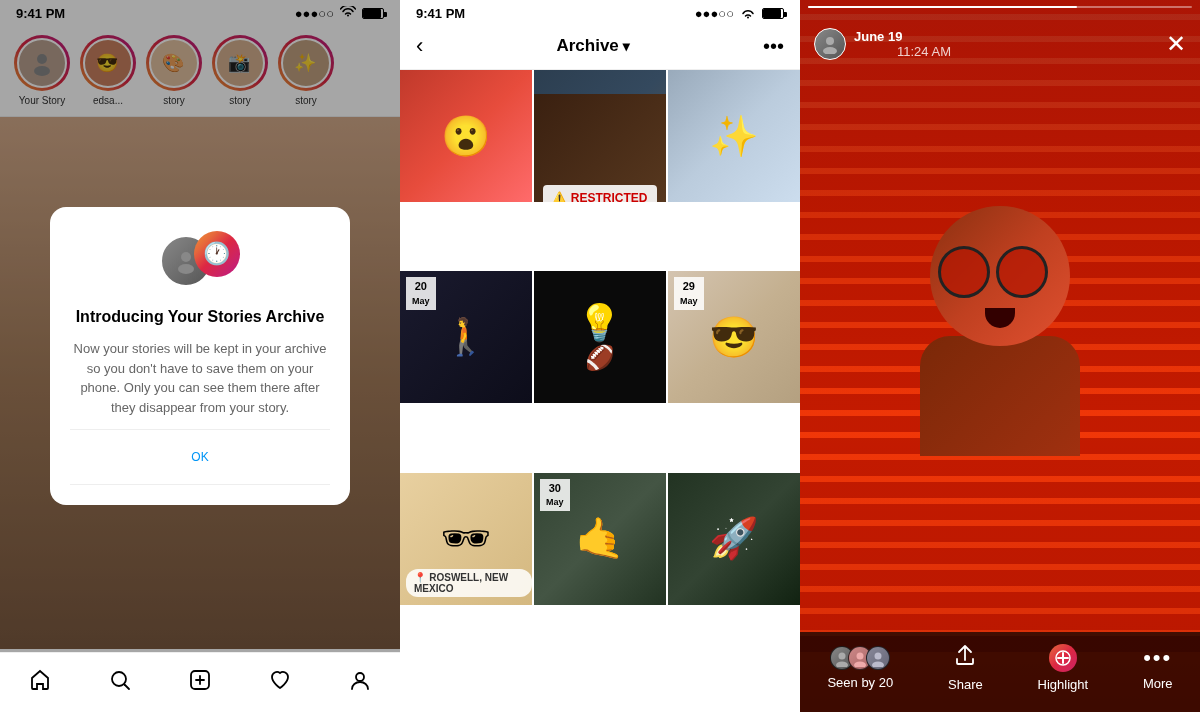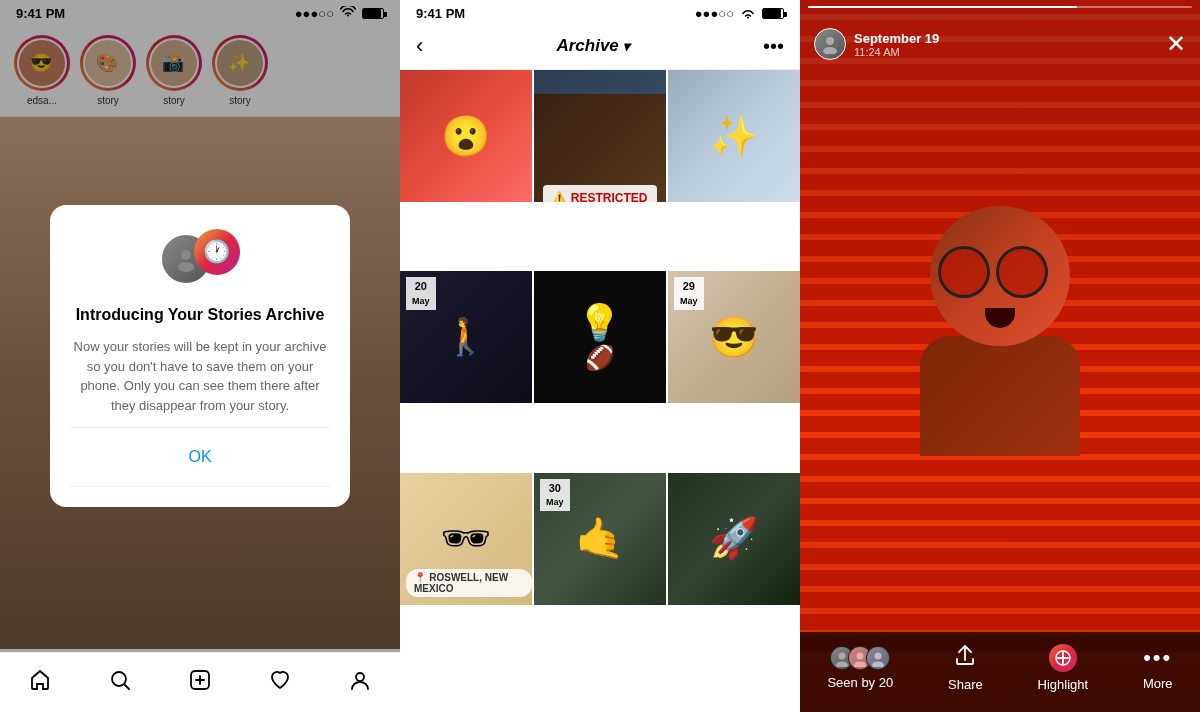--- a/index.html
+++ b/index.html
@@ -161,21 +161,21 @@
 
     .modal-body {
       font-size: 13px;
       color: #666;
       text-align: center;
       line-height: 1.5;
     }
 
     .modal-ok {
       color: #0095f6;
-      font-size: 16px;
+      font-size: 12px;
       font-weight: 500;
       cursor: pointer;
       padding: 8px;
       background: none;
       border: none;
       width: 100%;
       text-align: center;
     }
 
     .modal-divider { width: 100%; height: 1px; background: #eee; }
@@ -234,21 +234,21 @@
       justify-content: space-between;
       padding: 8px 16px 10px;
       background: #fff;
       border-bottom: 1px solid #eee;
     }
 
     .archive-back { font-size: 22px; cursor: pointer; color: #000; background: none; border: none; }
 
     .archive-title {
       display: flex; align-items: center; gap: 4px;
-      font-size: 17px; font-weight: 600; font-style: italic;
+      font-size: 17px; font-weight: 600;
     }
 
     .archive-more { font-size: 20px; cursor: pointer; color: #000; background: none; border: none; }
 
     .archive-grid {
       display: grid;
       grid-template-columns: 1fr 1fr 1fr;
       gap: 2px;
       overflow-y: auto;
       height: calc(712px - 110px);
@@ -347,21 +347,21 @@
       background: linear-gradient(135deg, #888, #555);
       border: 1.5px solid #fff;
       overflow: hidden;
       display: flex; align-items: center; justify-content: center;
       font-size: 14px;
       color: #fff;
     }
 
     .story-user-meta { display: flex; flex-direction: column; }
     .story-username { color: #fff; font-size: 13px; font-weight: 600; }
-    .story-time { color: rgba(255,255,255,0.8); font-size: 11px; }
+    .story-time { color: rgba(255,255,255,0.8); font-size: 13px; margin-left: 43px; }
 
     .story-close-btn {
       background: none; border: none; color: #fff; font-size: 24px; cursor: pointer;
       margin-top: 16px;
     }
 
     .story-bottom-bar {
       position: absolute;
       bottom: 0; left: 0; right: 0;
       height: 80px;
@@ -425,20 +425,31 @@
         </svg>
       </span>
       <div class="battery-icon">
         <div class="battery-fill"></div>
       </div>
     </div>
   </div>
 
 
   <div class="stories-row">
+    <div class="story-item">
+      <div class="story-avatar-wrapper">
+        <div class="story-avatar" style="background:#b8a090;">
+          <svg width="28" height="28" viewBox="0 0 28 28">
+              <circle cx="14" cy="10" r="5" fill="#888"></circle>
+              <ellipse cx="14" cy="22" rx="8" ry="5" fill="#888"></ellipse>
+            </svg>
+        </div>
+      </div>
+      <span class="story-label">Your Story</span>
+    </div>
     <div class="story-item">
       <div class="story-avatar-wrapper">
         <div class="story-avatar" style="background:#c88060;">😎</div>
       </div>
       <span class="story-label">edsa...</span>
     </div>
     <div class="story-item">
       <div class="story-avatar-wrapper">
         <div class="story-avatar" style="background:#e0c0a0;">🎨</div>
       </div>
@@ -613,21 +624,21 @@
       <div style="height:100%;width:70%;background:#fff;border-radius:1px;"></div>
     </div>
     <div class="story-user-info">
       <div class="story-user-avatar">
         <svg width="20" height="20" viewBox="0 0 20 20">
             <circle cx="10" cy="7" r="4" fill="#aaa"></circle>
             <ellipse cx="10" cy="17" rx="7" ry="4" fill="#aaa"></ellipse>
           </svg>
       </div>
       <div class="story-user-meta">
-        <span class="story-username">September 19</span>
+        <span class="story-username">June 19</span>
         <span class="story-time">11:24 AM</span>
       </div>
     </div>
     <button class="story-close-btn">✕</button>
   </div>
 
   <div class="story-bottom-bar">
 
     <div class="story-bottom-item">
       <div class="seen-avatars">

